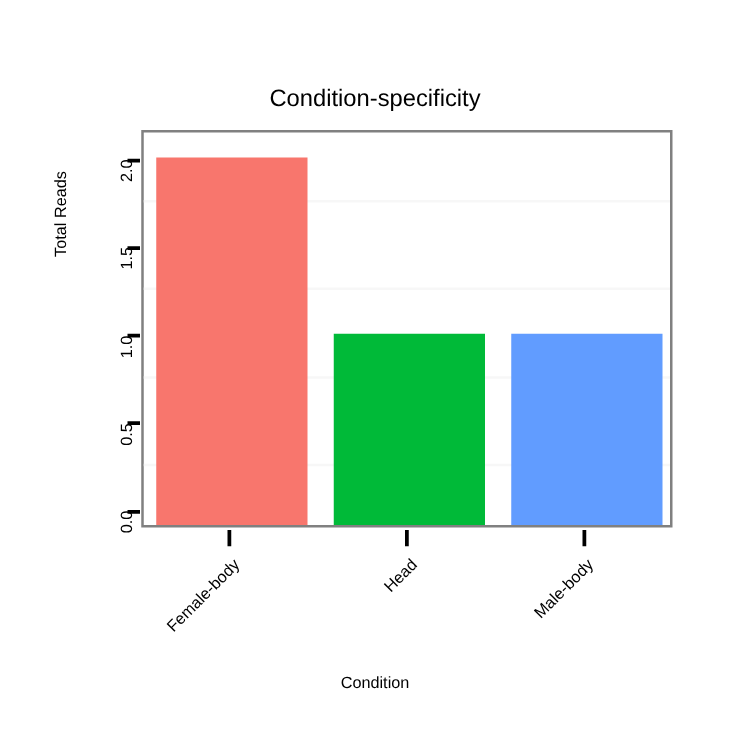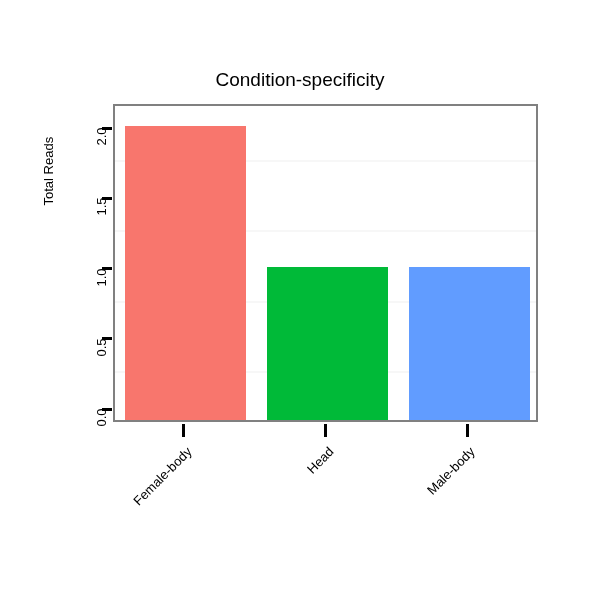--- a/index.html
+++ b/index.html
@@ -157,14 +157,15 @@
 
   <div id="x-axis">
       <div class="x-tick-mark" style="left: 182.333px; top: 424px;"></div>
       <div class="x-tick-label" style="left: 103.833px; top: 444px; width: 80px; transform: rotate(-45deg);">Female-body</div>
       <div class="x-tick-mark" style="left: 324px; top: 424px;"></div>
       <div class="x-tick-label" style="left: 245.5px; top: 444px; width: 80px; transform: rotate(-45deg);">Head</div>
       <div class="x-tick-mark" style="left: 465.667px; top: 424px;"></div>
       <div class="x-tick-label" style="left: 387.167px; top: 444px; width: 80px; transform: rotate(-45deg);">Male-body</div>
     </div>
 
+  <div id="x-axis-title">Condition</div>
 
 </div>
 
 </body></html>

